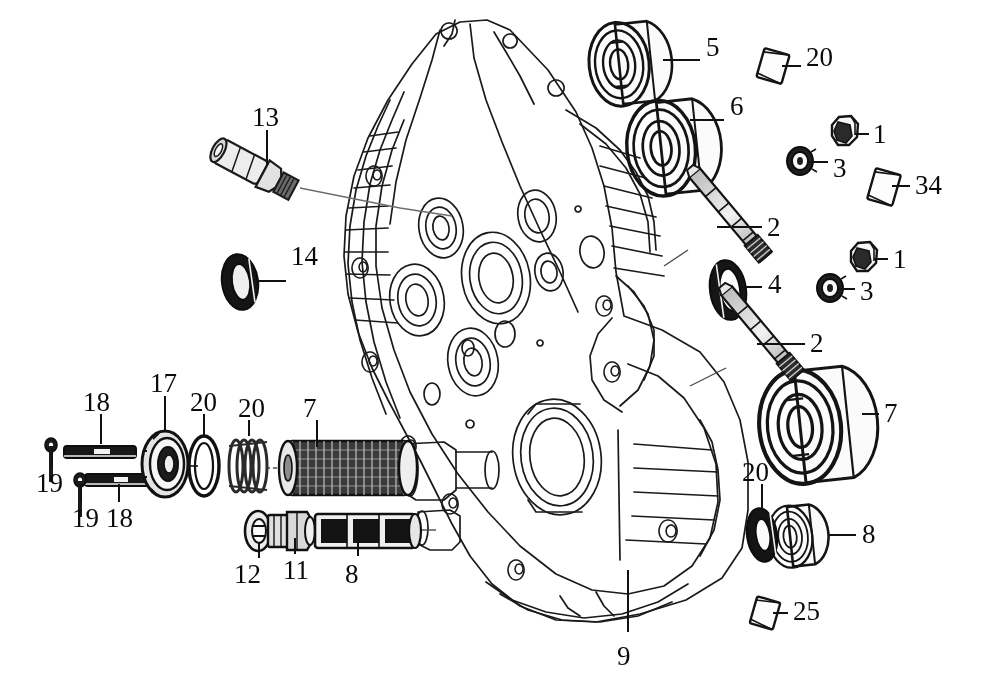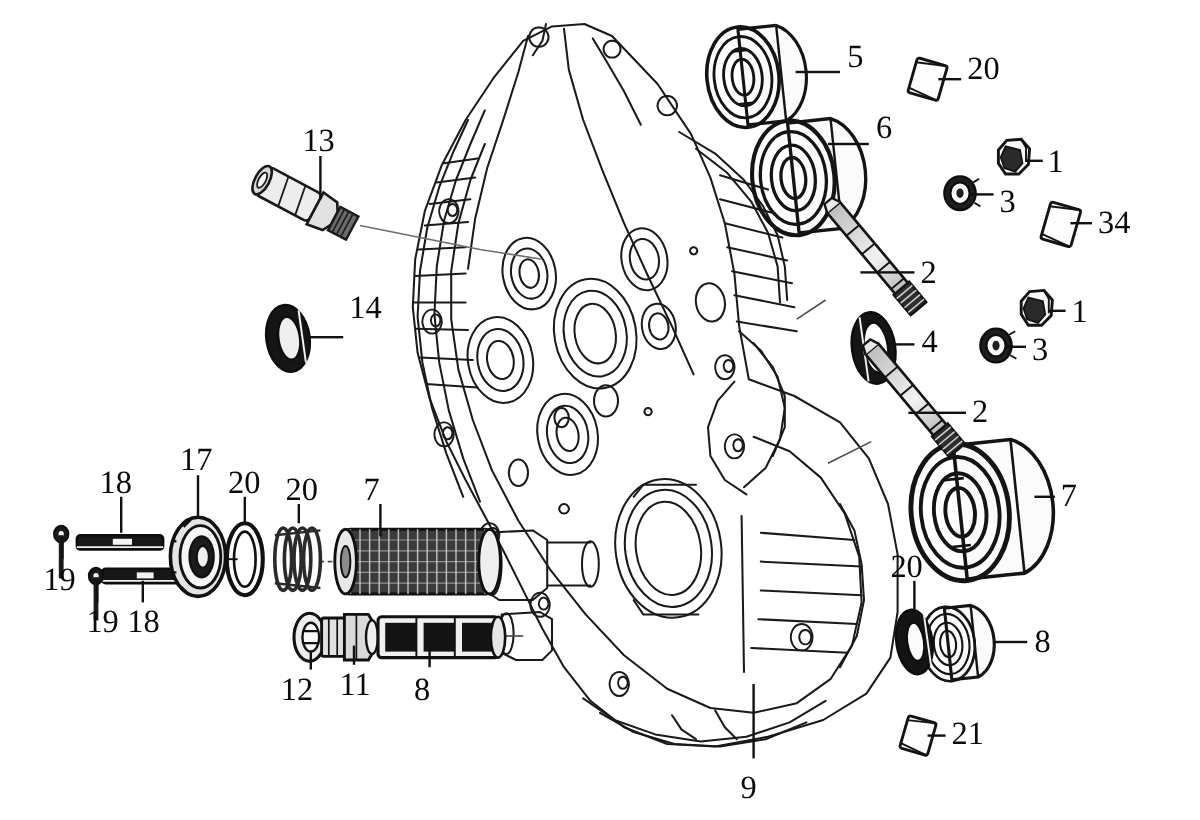--- a/index.html
+++ b/index.html
@@ -438,21 +438,21 @@
 <div class="lbl" style="left:767px;top:214px;">2</div>
 <div class="lbl" style="left:252px;top:104px;">13</div>
 <div class="lbl" style="left:291px;top:243px;">14</div>
 <div class="lbl" style="left:893px;top:246px;">1</div>
 <div class="lbl" style="left:768px;top:271px;">4</div>
 <div class="lbl" style="left:860px;top:278px;">3</div>
 <div class="lbl" style="left:810px;top:330px;">2</div>
 <div class="lbl" style="left:884px;top:400px;">7</div>
 <div class="lbl" style="left:742px;top:459px;">20</div>
 <div class="lbl" style="left:862px;top:521px;">8</div>
-<div class="lbl" style="left:793px;top:598px;">21</div>
+<div class="lbl" style="left:793px;top:598px;">25</div>
 <div class="lbl" style="left:617px;top:643px;">9</div>
 <div class="lbl" style="left:83px;top:389px;">18</div>
 <div class="lbl" style="left:150px;top:370px;">17</div>
 <div class="lbl" style="left:190px;top:389px;">20</div>
 <div class="lbl" style="left:238px;top:395px;">20</div>
 <div class="lbl" style="left:303px;top:395px;">7</div>
 <div class="lbl" style="left:36px;top:470px;">19</div>
 <div class="lbl" style="left:72px;top:505px;">19</div>
 <div class="lbl" style="left:106px;top:505px;">18</div>
 <div class="lbl" style="left:234px;top:561px;">12</div>

